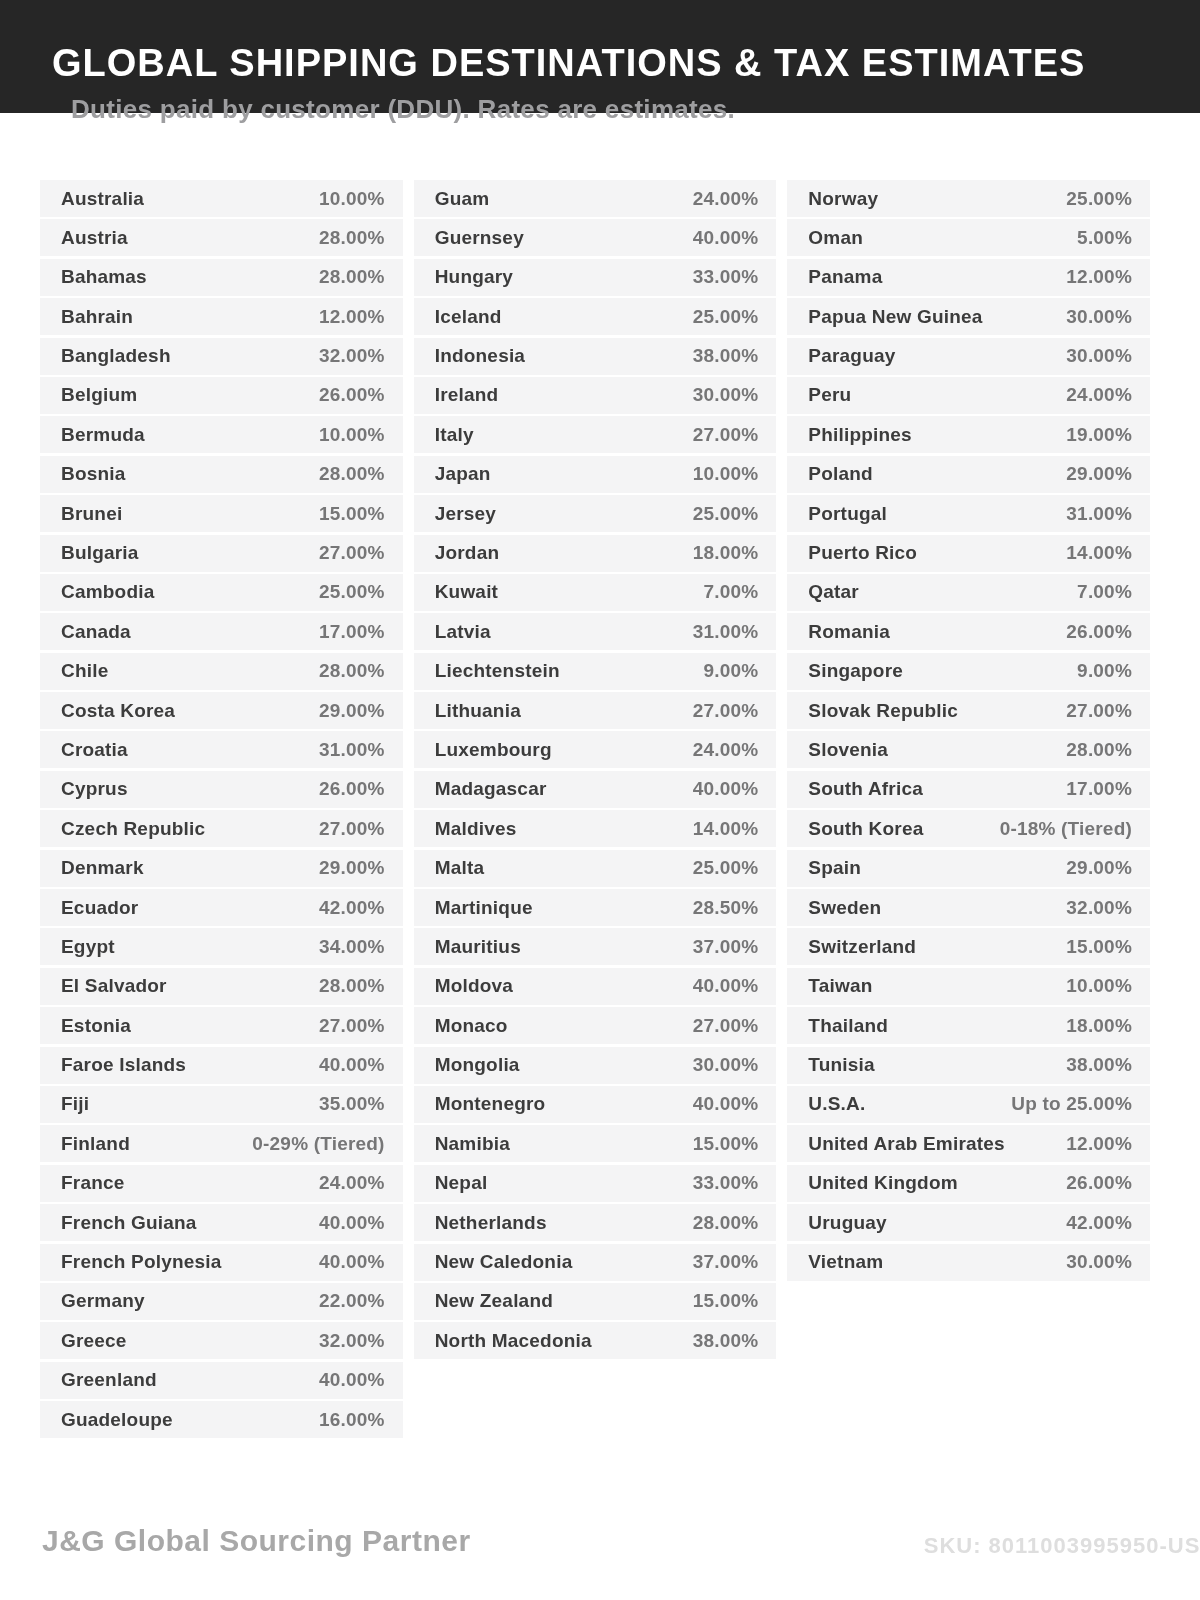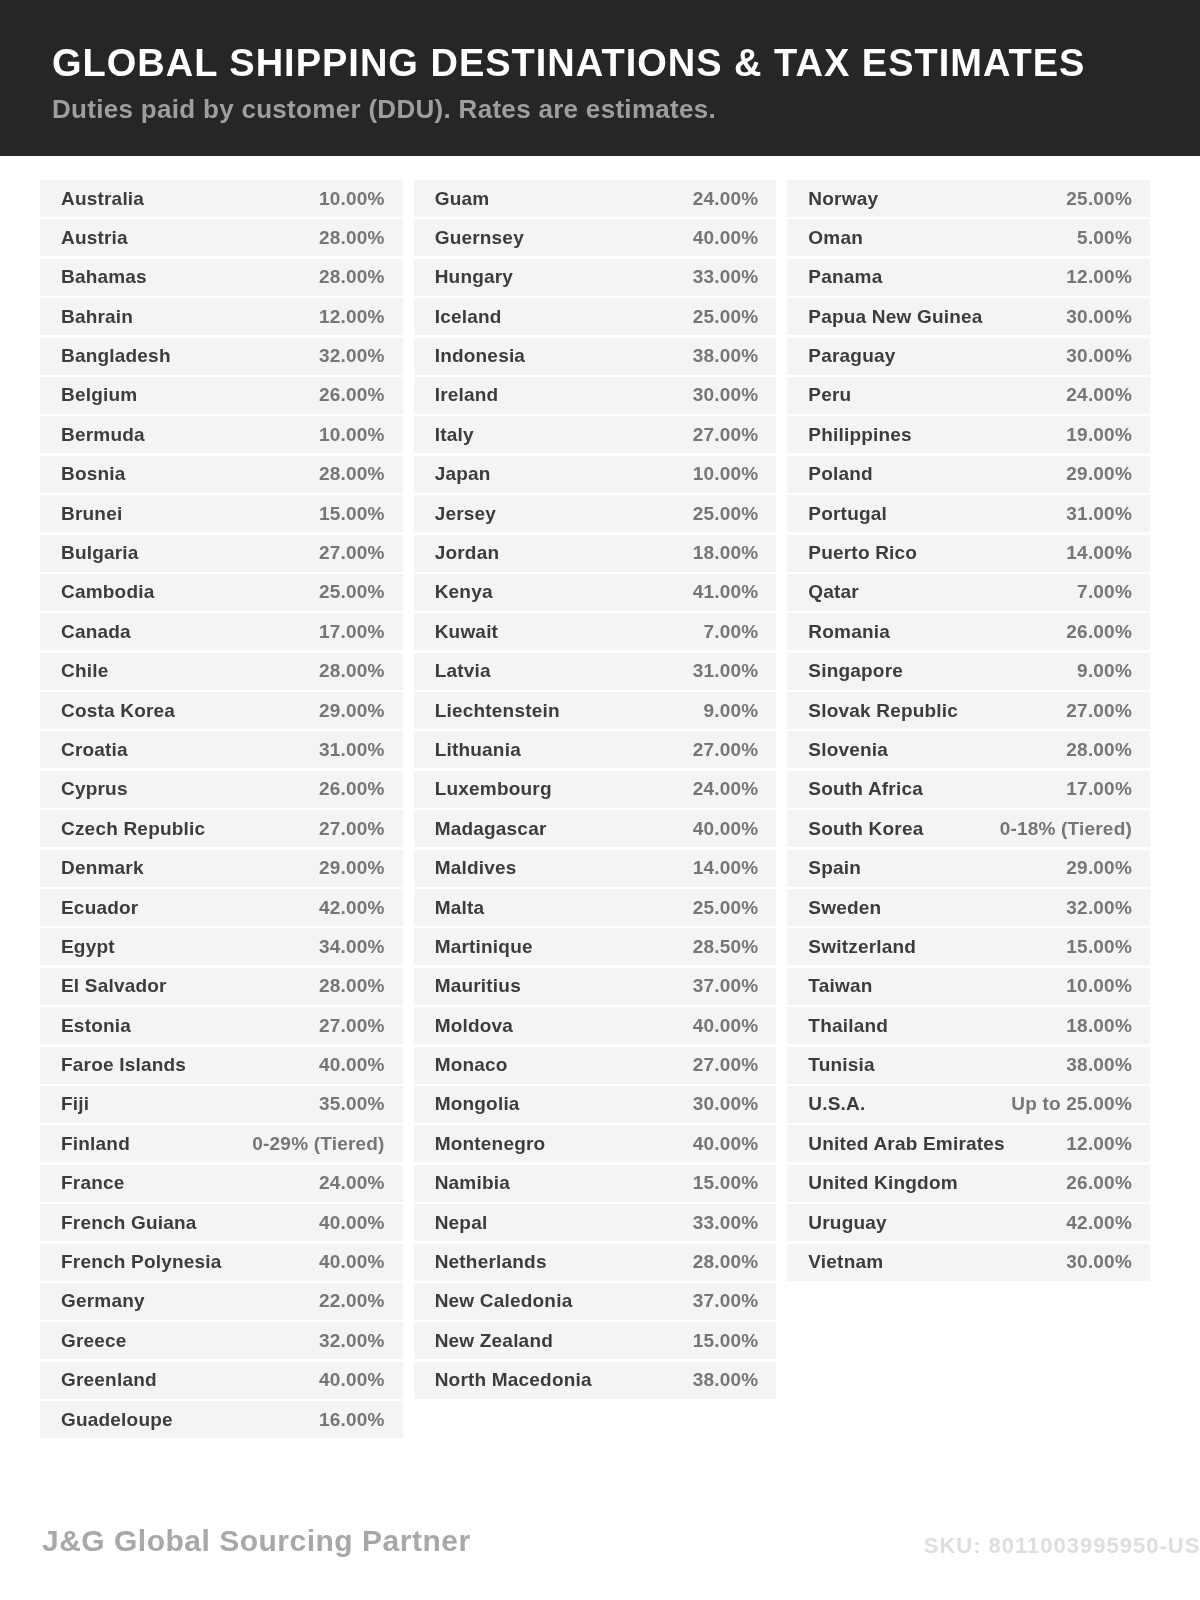--- a/index.html
+++ b/index.html
@@ -7,36 +7,37 @@
   body {
     background: #ffffff;
     font-family: "Liberation Sans", sans-serif;
     position: relative;
     overflow: hidden;
   }
 
   
   .header {
     background: #262626;
-    height: 156px;
+    height: 113px;
     padding: 42px 50px 0 52px;
   }
   .title {
     color: #ffffff;
     font-size: 38px;
     font-weight: bold;
     letter-spacing: 1px;
     white-space: nowrap;
   }
   .subtitle {
     color: #9e9ea0;
     font-size: 26px;
     font-weight: bold;
     letter-spacing: 0.3px;
     margin-top: 9px;
+    margin-left: 19px;
   }
 
   
   .grid {
     position: absolute;
     left: 40px;
     top: 180px;
     width: 1110px;
     display: grid;
     grid-template-columns: repeat(3, 1fr);
@@ -264,24 +265,20 @@
       </div>
       <div class="row">
         <span class="country">Jersey</span>
         <span class="rate">25.00%</span>
       </div>
       <div class="row">
         <span class="country">Jordan</span>
         <span class="rate">18.00%</span>
       </div>
       <div class="row">
-        <span class="country">Kenya</span>
-        <span class="rate">41.00%</span>
-      </div>
-      <div class="row">
         <span class="country">Kuwait</span>
         <span class="rate">7.00%</span>
       </div>
       <div class="row">
         <span class="country">Latvia</span>
         <span class="rate">31.00%</span>
       </div>
       <div class="row">
         <span class="country">Liechtenstein</span>
         <span class="rate">9.00%</span>

